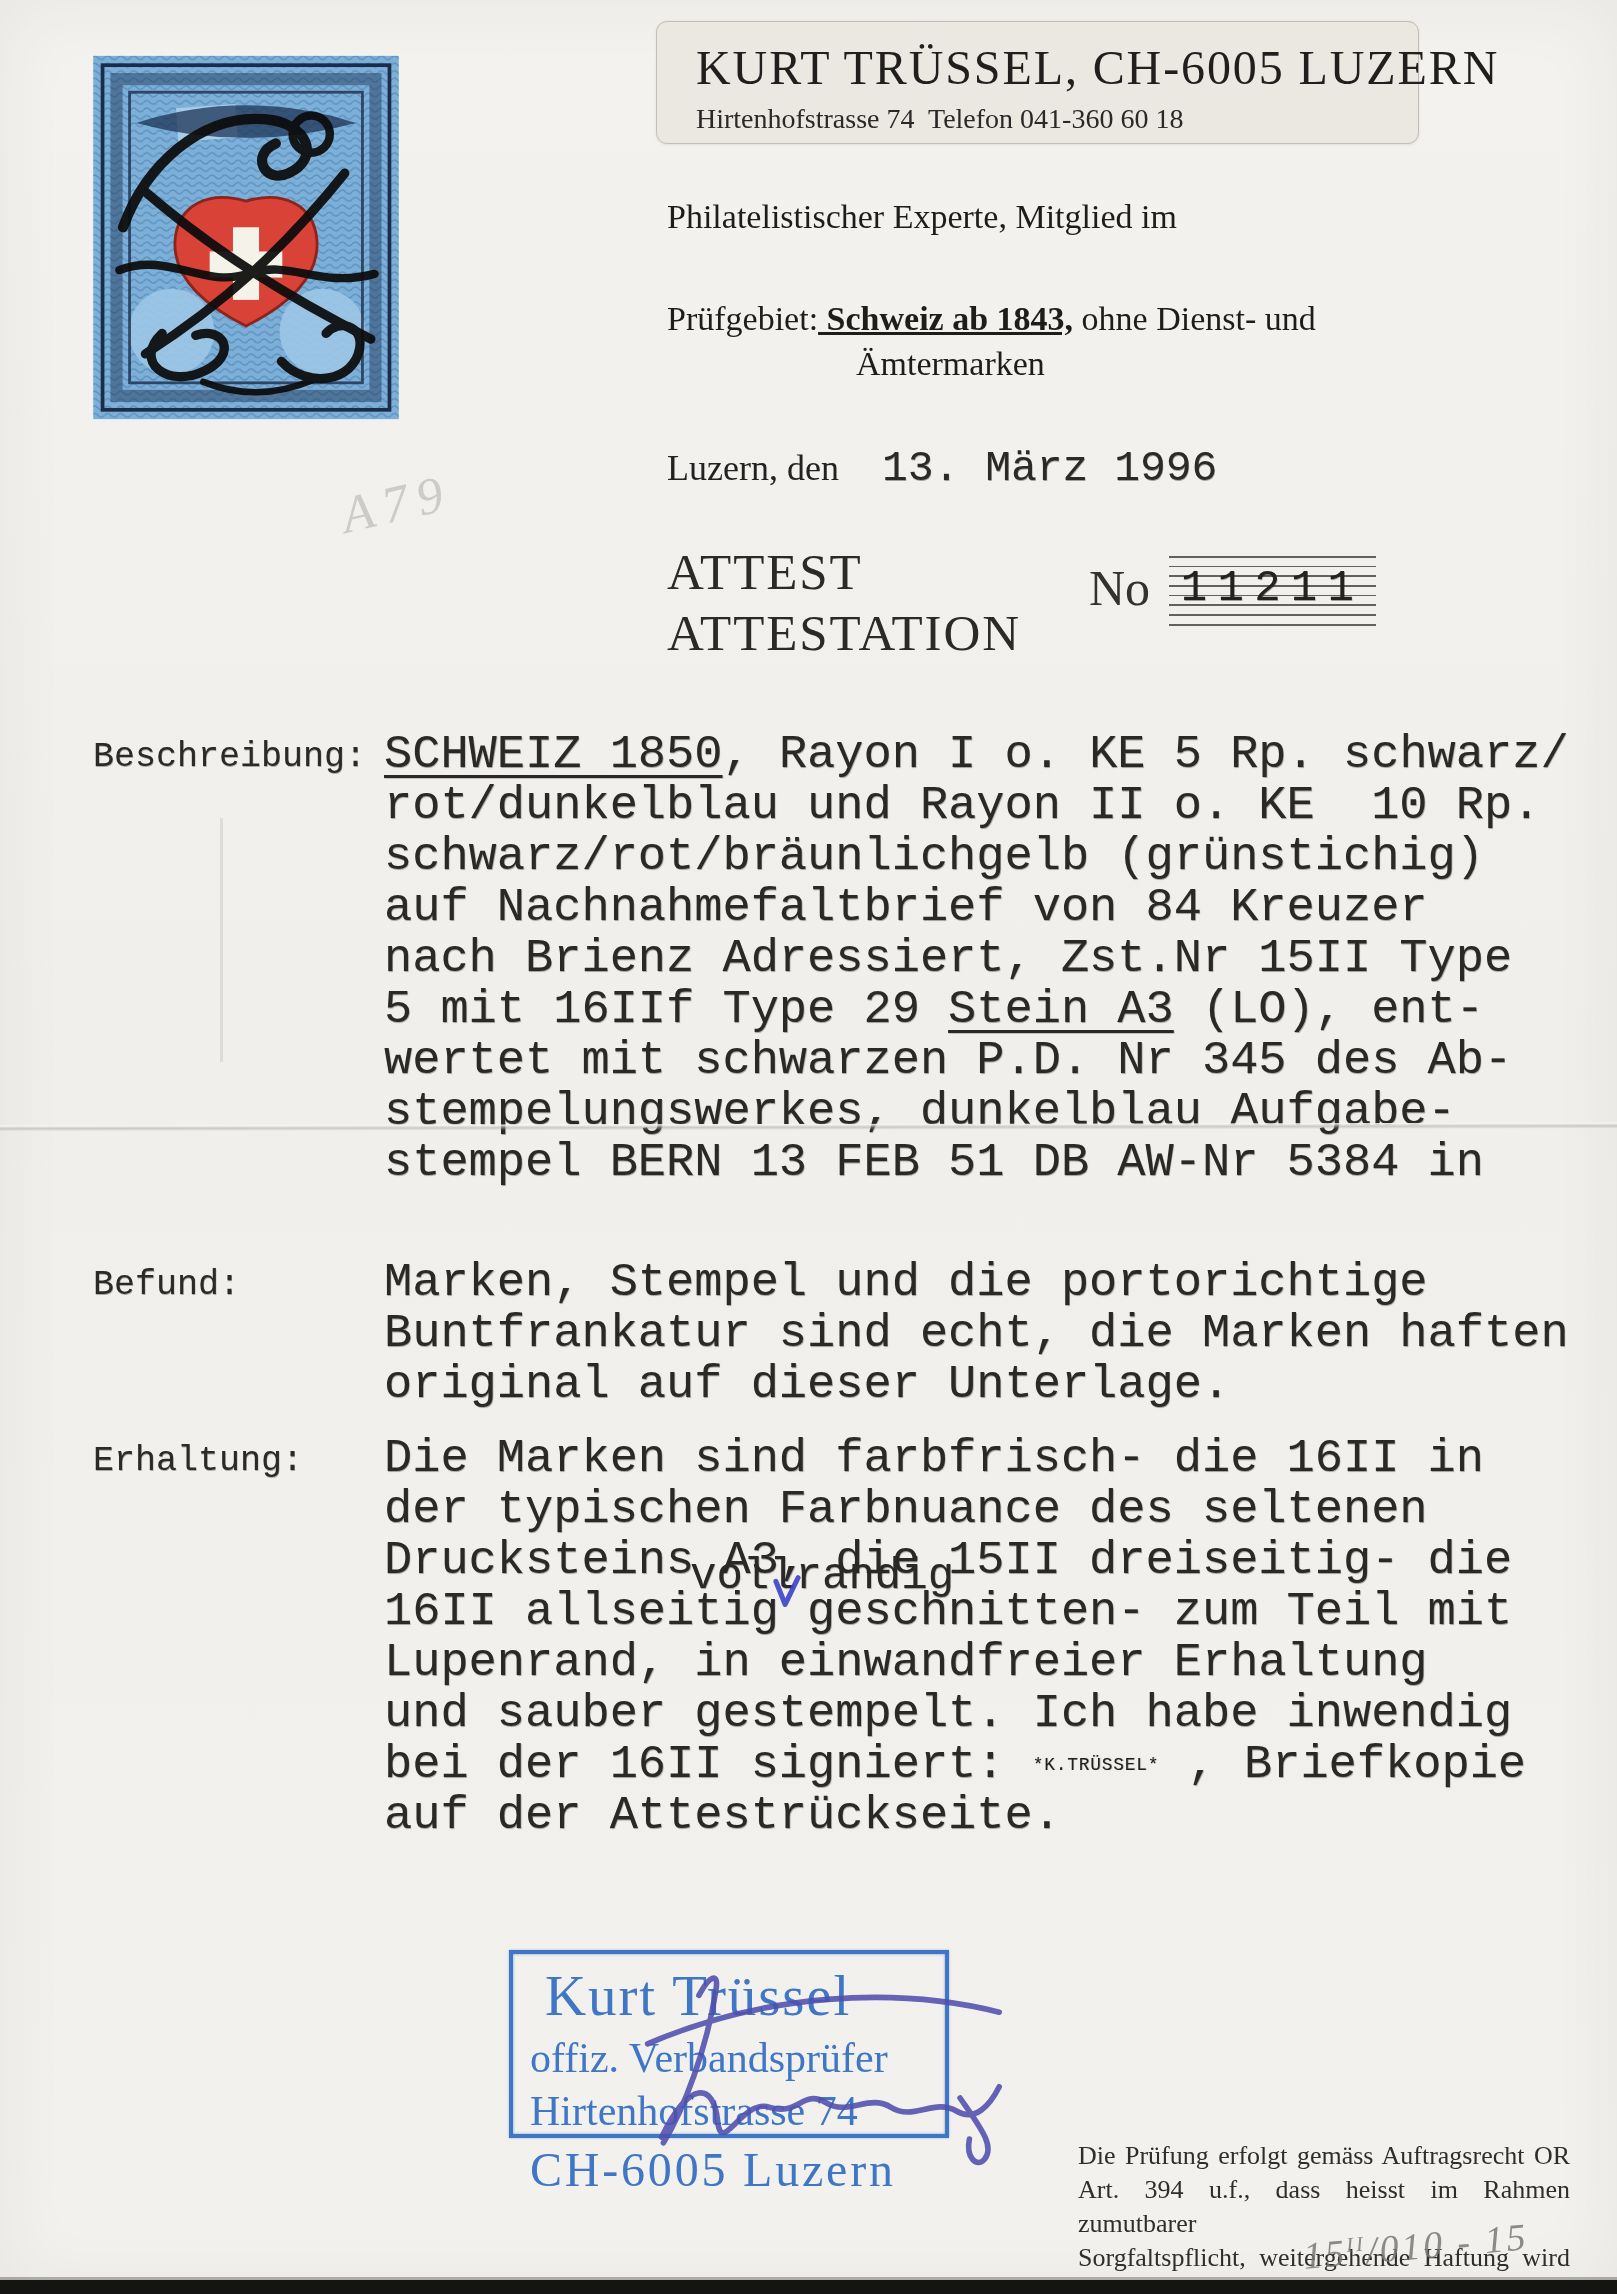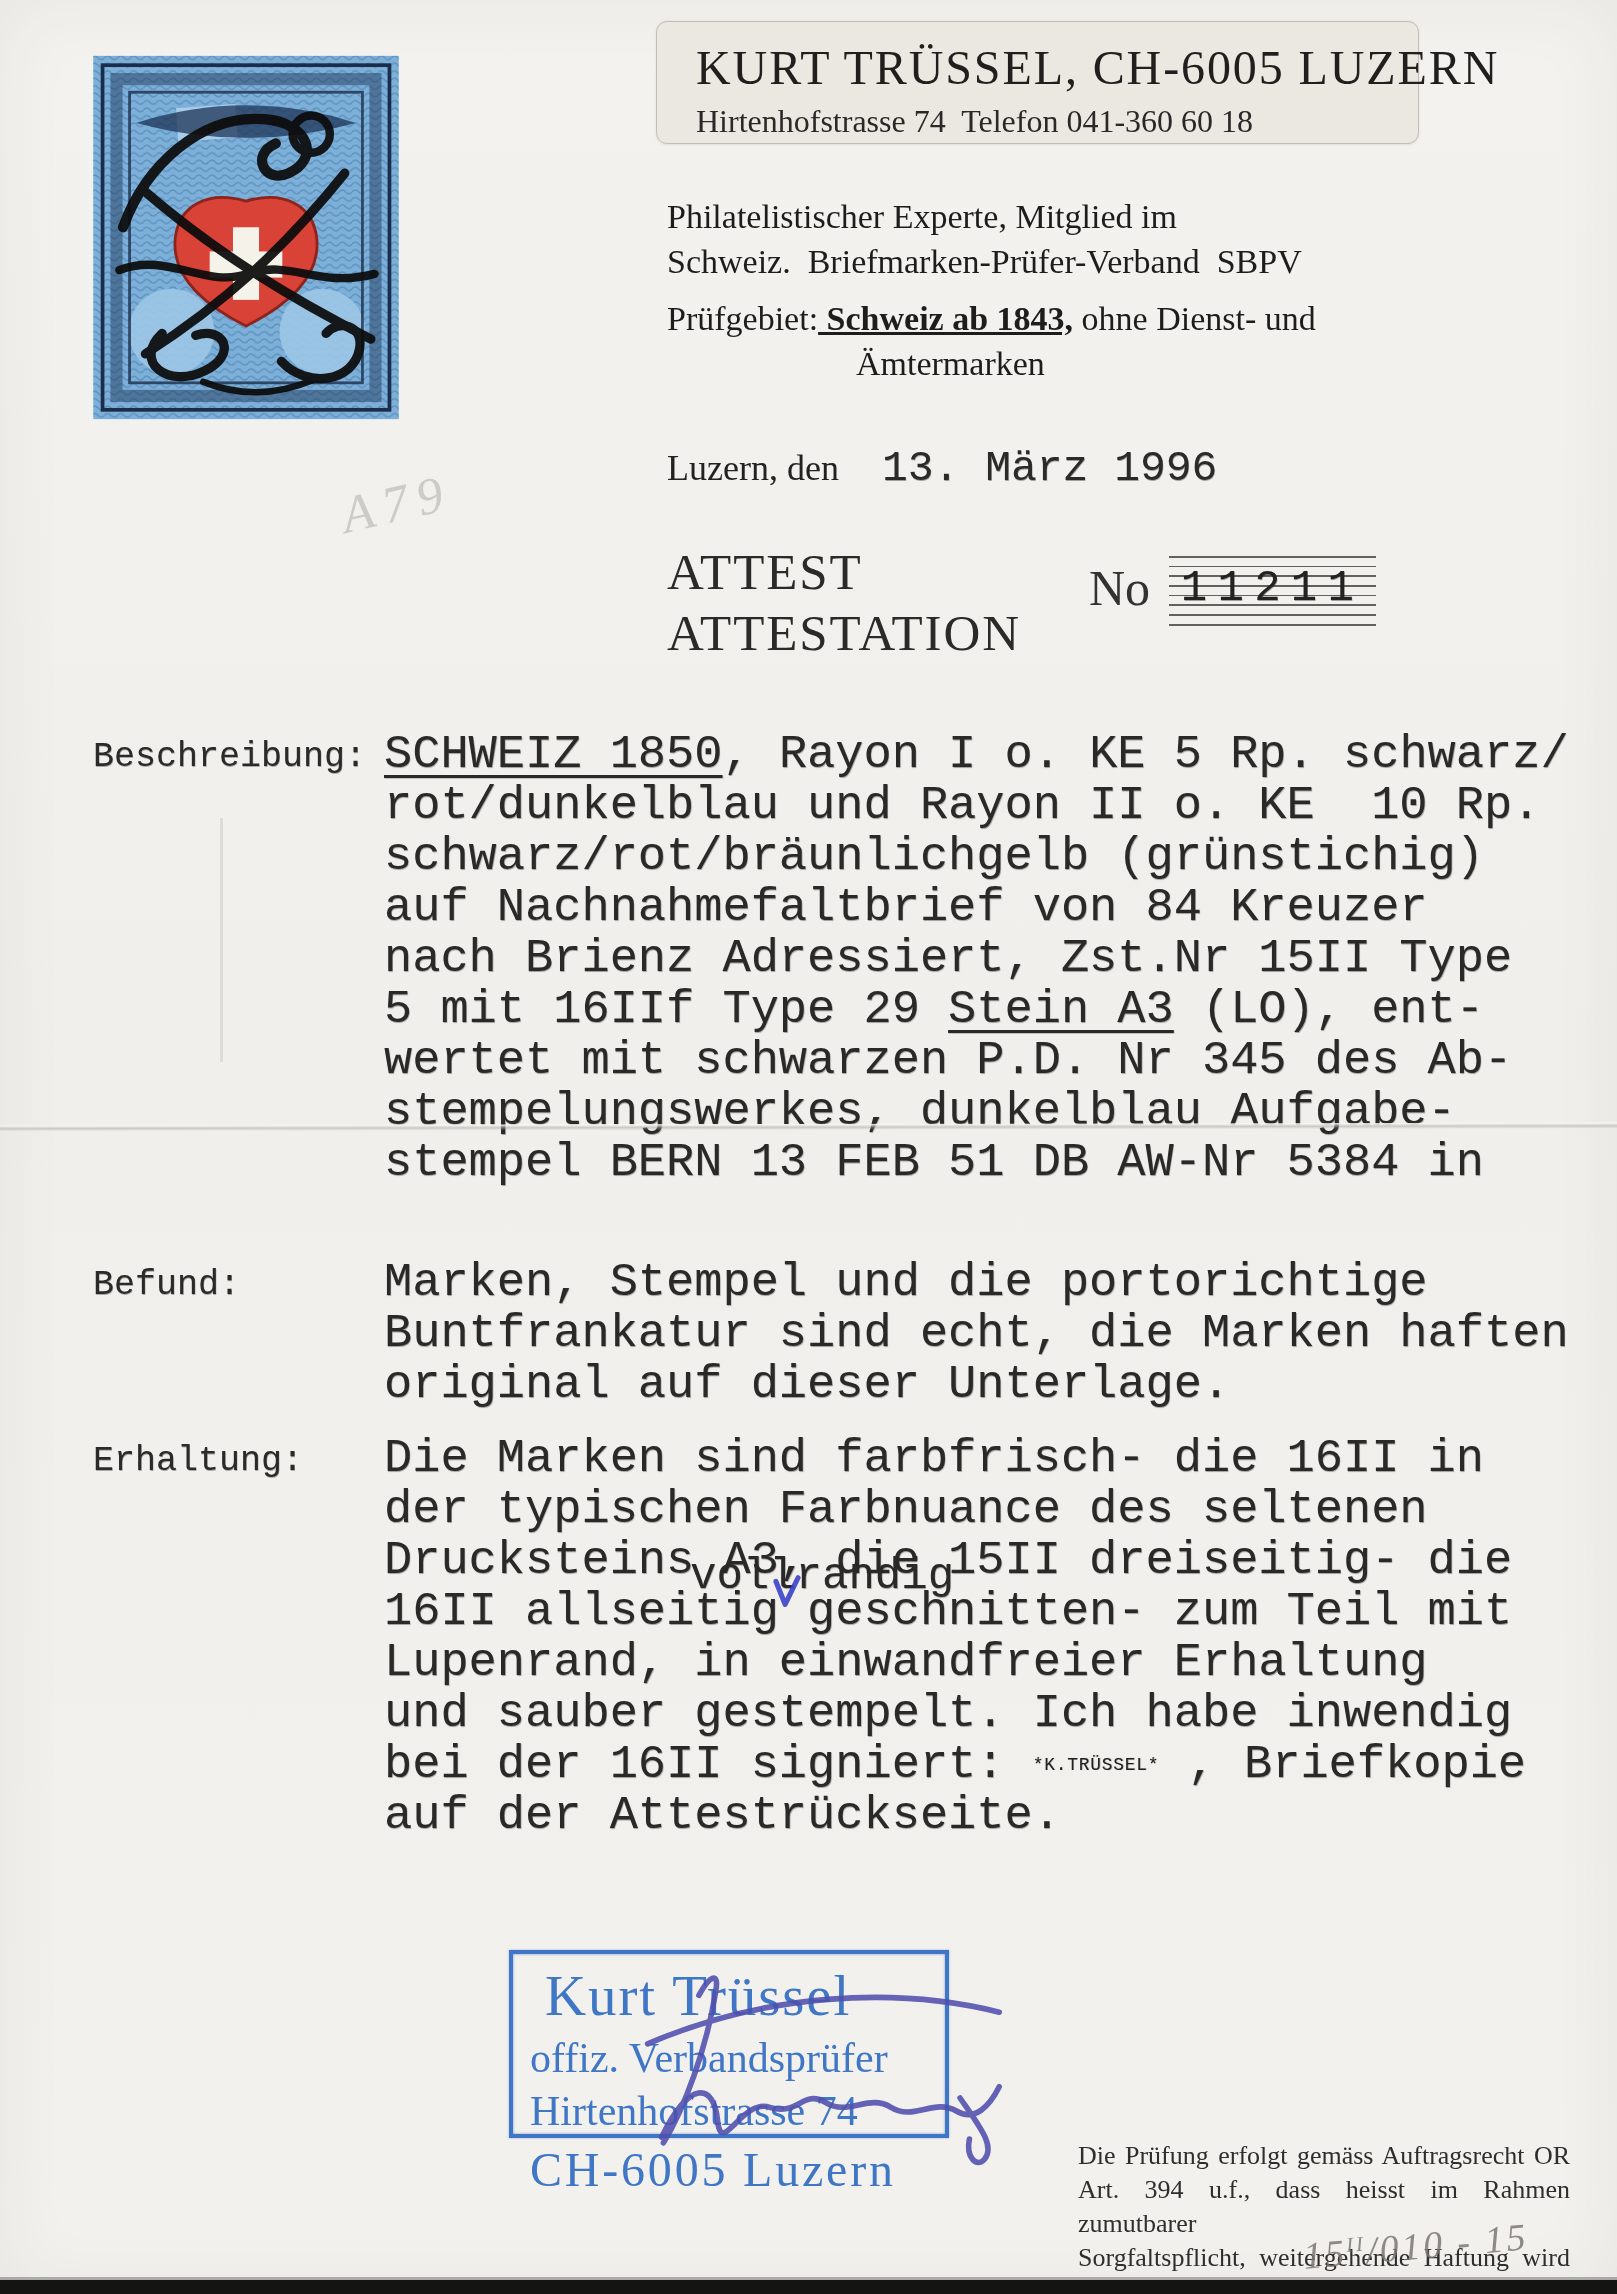--- a/index.html
+++ b/index.html
@@ -12,21 +12,21 @@
   .abs{position:absolute;}
 
   
   .letterhead{
     left:656px;top:20.5px;width:763px;height:123px;
     background:#eae8e1;border:1.9px solid #c2beb2;border-radius:11.2px;
     box-shadow:0 0.9px 2.8px rgba(0,0,0,.08);
     padding-left:39px;box-sizing:border-box;
   }
   .lh1{margin-top:18.6px;font-size:48px;letter-spacing:1.9px;color:#201f1e;white-space:pre;}
-  .lh2{margin-top:7.5px;font-size:32px;color:#2a2928;white-space:pre;}
+  .lh2{margin-top:7.5px;font-size:28px;color:#2a2928;white-space:pre;}
 
   .expert-line{font-size:34px;color:#1e1d1c;white-space:pre;}
   .expert-line b{font-weight:bold;text-decoration:underline;}
 
   .dateline{left:667px;top:444px;display:flex;align-items:baseline;}
   .dateline .place{font-size:36px;color:#222;}
   .dateline .date{margin-left:43px;font-family:"Liberation Mono",monospace;font-size:43px;color:#2b2a28;text-shadow:0.5px 0.5px 0.6px rgba(40,40,40,.4);white-space:pre;}
 
   .attest-title{font-size:51px;letter-spacing:1.9px;color:#2b2a28;}
   .no-label{font-size:50px;color:#333231;}
@@ -127,21 +127,20 @@
       <path d="M120,352 C160,368 200,366 238,350" stroke-width="7"></path>
     </g>
   </svg>
 
   <div class="abs letterhead">
     <div class="lh1">KURT TRÜSSEL, CH-6005 LUZERN</div>
     <div class="lh2">Hirtenhofstrasse 74  Telefon 041-360 60 18</div>
   </div>
 
   <div class="abs expert-line" style="left:667px;top:198px;">Philatelistischer Experte, Mitglied im</div>
-  <div class="abs expert-line" style="left:667px;top:243px;">Schweiz.  Briefmarken-Prüfer-Verband  SBPV</div>
   <div class="abs expert-line" style="left:667px;top:300px;"><span>Prüfgebiet:</span><b> Schweiz ab 1843,</b><span> ohne Dienst- und</span></div>
   <div class="abs expert-line" style="left:856px;top:345px;">Ämtermarken</div>
 
   <div class="abs pencil-top" style="left: 341px; top: 474px;">A79</div>
 
   <div class="abs dateline" style="left: 667px; top: 444px;">
     <span class="place">Luzern, den</span>
     <span class="date">13. März 1996</span>
   </div>
 

